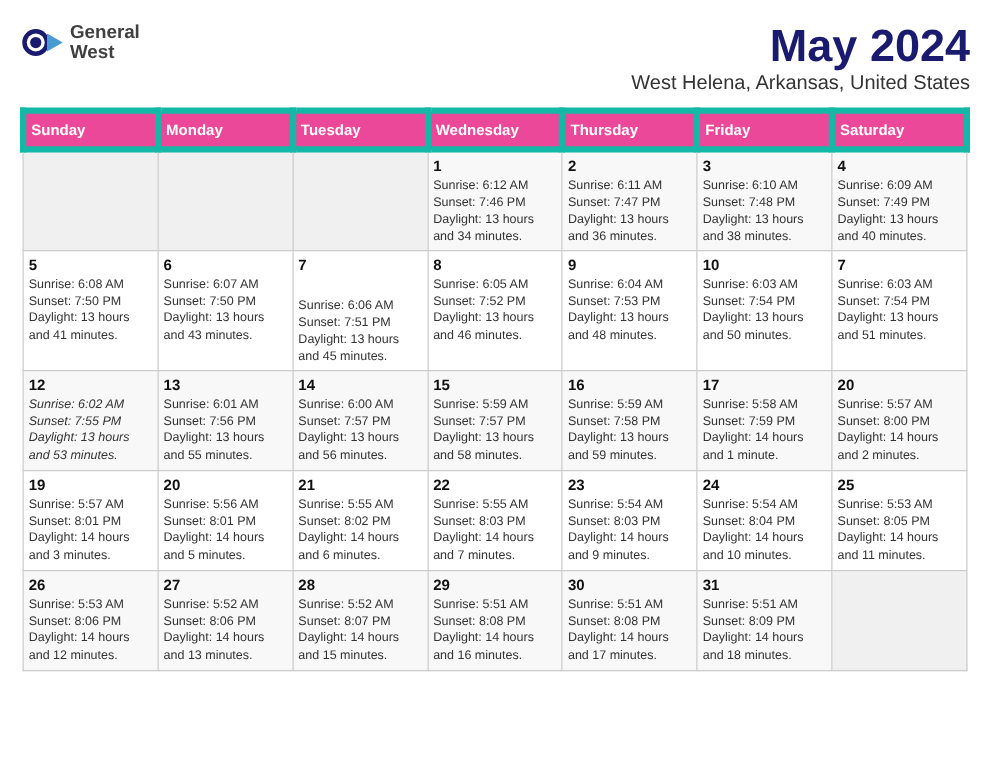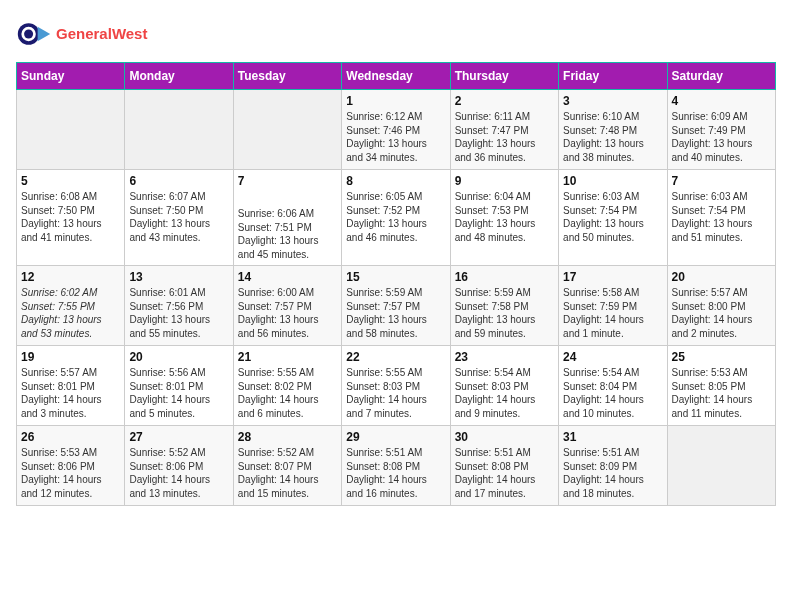--- a/index.html
+++ b/index.html
@@ -16,24 +16,24 @@
       align-items: flex-start;
       margin-bottom: 10px;
     }
     .logo {
       display: flex;
       align-items: center;
       gap: 4px;
     }
     .logo-text {
       display: flex;
-      flex-direction: row;
+      flex-direction: column;
       font-weight: bold;
       font-size: 15px;
-      color: #ef4444;
+      color: #404040;
       line-height: 1.1;
     }
     .logo-icon {
       width: 36px;
       height: 36px;
     }
     .title-block {
       text-align: right;
     }
     .title-block h1 {
@@ -45,27 +45,27 @@
       font-size: 16px;
       font-weight: normal;
       color: #333;
     }
     table {
       width: 100%;
       border-collapse: collapse;
       font-size: 11px;
     }
     thead tr th {
-      background: #a21caf;
+      background: #ec4899;
       color: #fff;
       padding: 6px 4px;
       text-align: left;
       font-size: 12px;
       font-weight: bold;
-      border: 1px solid #14b8a6;
+      border: 5px solid #14b8a6;
     }
     tbody tr td {
       border: 1px solid #ccc;
       vertical-align: top;
       padding: 4px 4px;
       height: 80px;
       width: 107px;
       background: #fff;
     }
     tbody tr:nth-child(odd) td {
@@ -97,20 +97,22 @@
       <circle cx="14" cy="20" r="8" fill="#fff"></circle>
       <circle cx="14" cy="20" r="5" fill="#1a1a6e"></circle>
       <polygon points="24,12 38,20 24,28" fill="#4a9ad4"></polygon>
     </svg>
     <div class="logo-text">
       <span>General</span>
       <span>West</span>
     </div>
   </div>
   <div class="title-block">
+    <h1>May 2024</h1>
+    <h2>West Helena, Arkansas, United States</h2>
   </div>
 </div>
 
 <table>
   <thead>
     <tr>
     <th>Sunday</th>
         <th>Monday</th>
         <th>Tuesday</th>
         <th>Wednesday</th>

